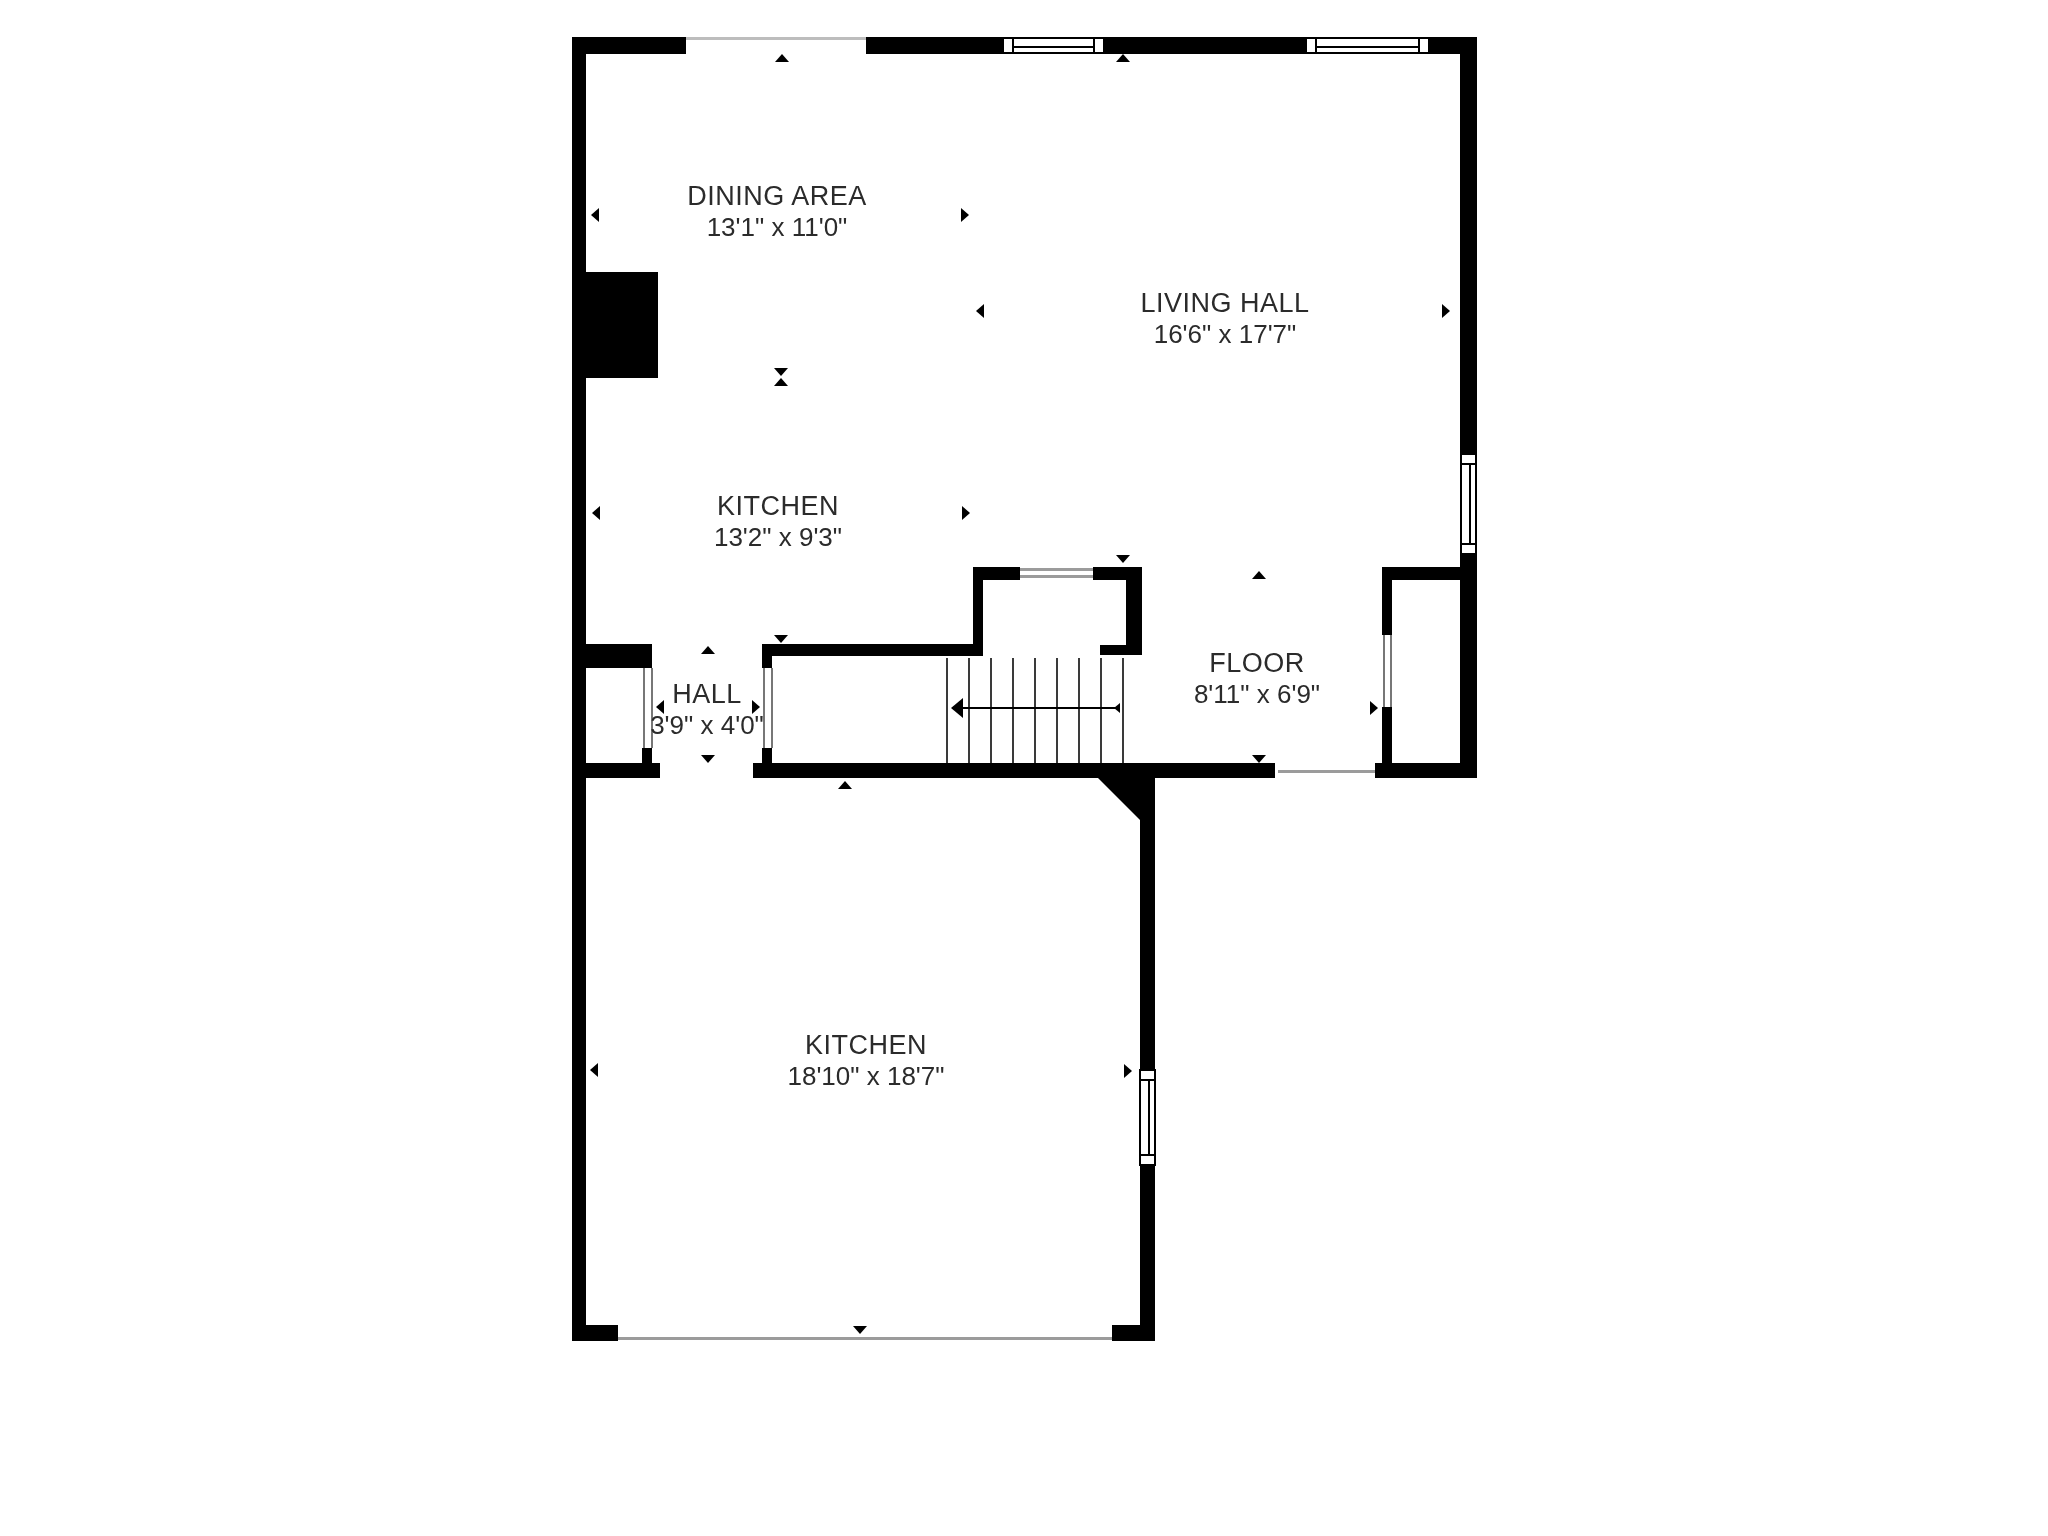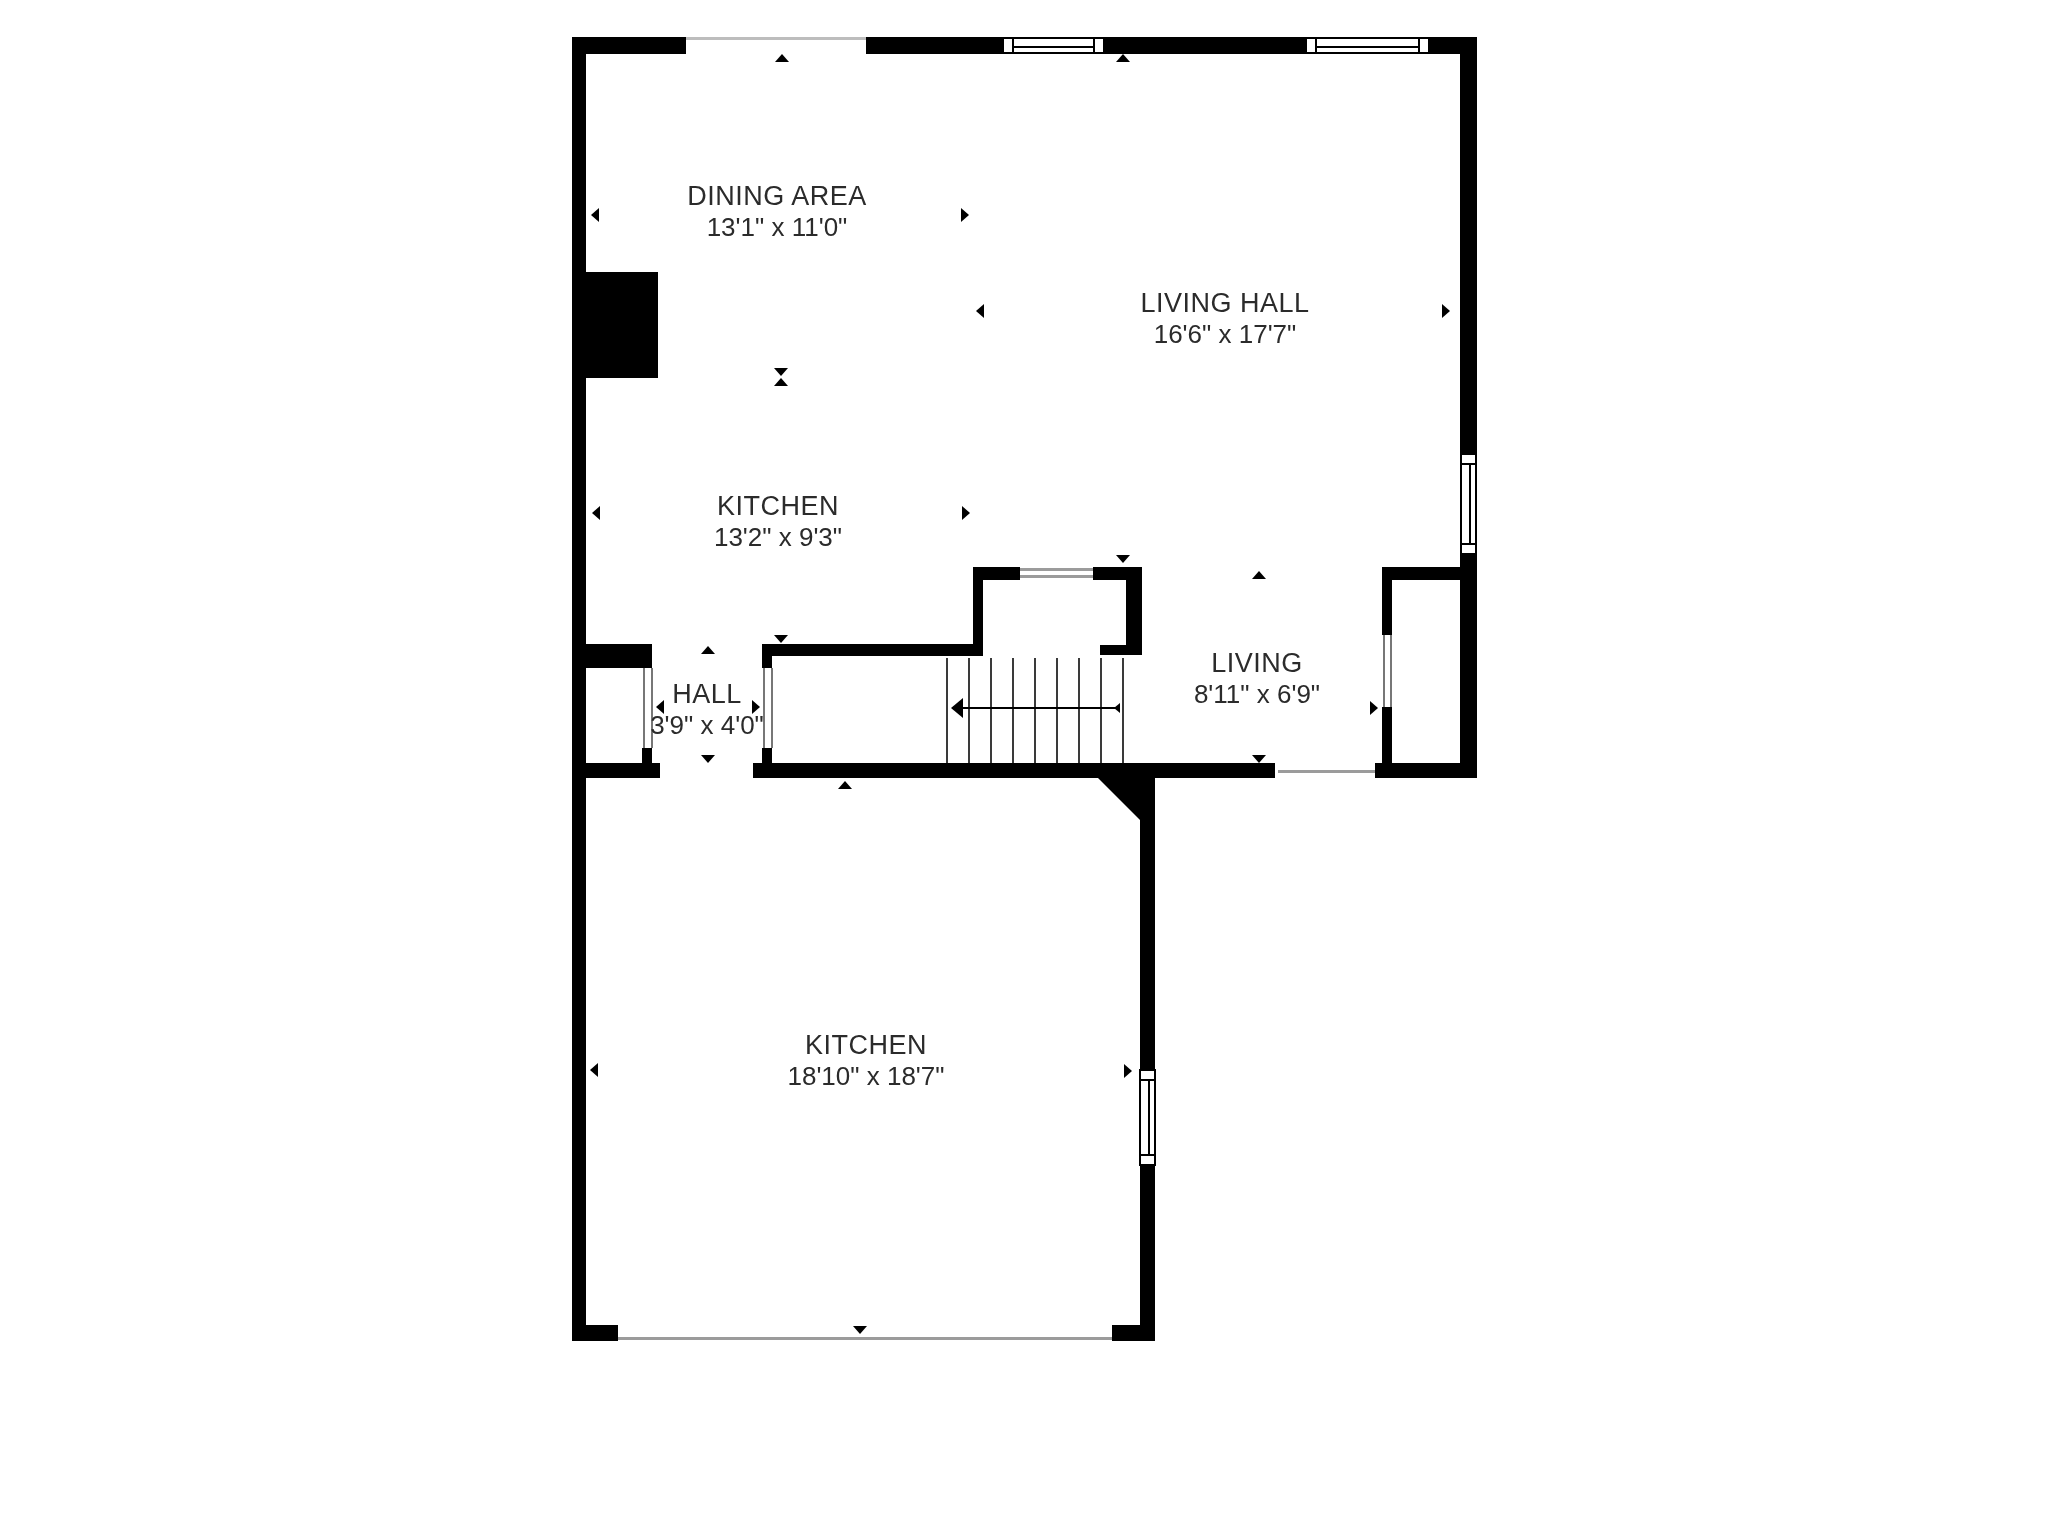--- a/index.html
+++ b/index.html
@@ -138,21 +138,21 @@
     <div class="room-name">KITCHEN</div>
     <div class="room-dims">13'2" x 9'3"</div>
   </div>
 
   <div class="room-label" style="left:707px;top:679px;">
     <div class="room-name">HALL</div>
     <div class="room-dims">3'9" x 4'0"</div>
   </div>
 
   <div class="room-label" style="left:1257px;top:648px;">
-    <div class="room-name">LIVING</div>
+    <div class="room-name">FLOOR</div>
     <div class="room-dims">8'11" x 6'9"</div>
   </div>
 
   <div class="room-label" style="left:866px;top:1030px;">
     <div class="room-name">KITCHEN</div>
     <div class="room-dims">18'10" x 18'7"</div>
   </div>
 
 </div>
 

